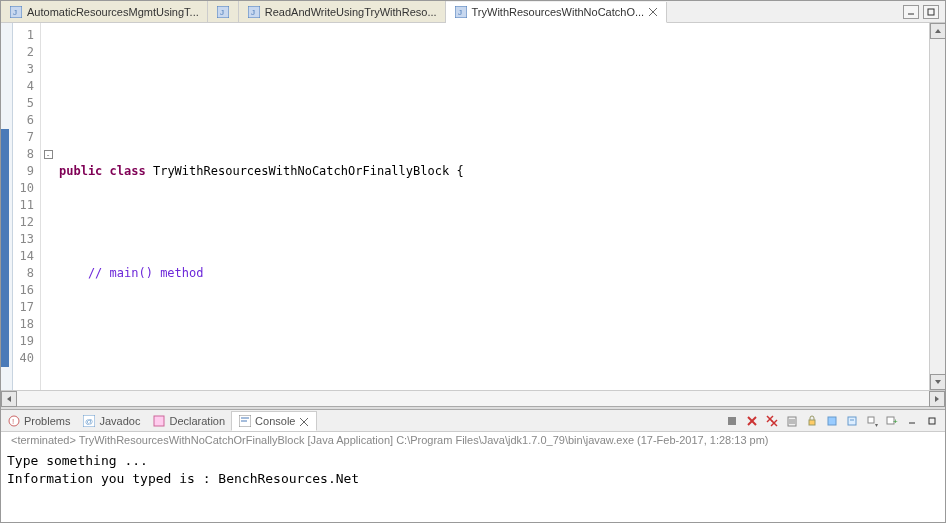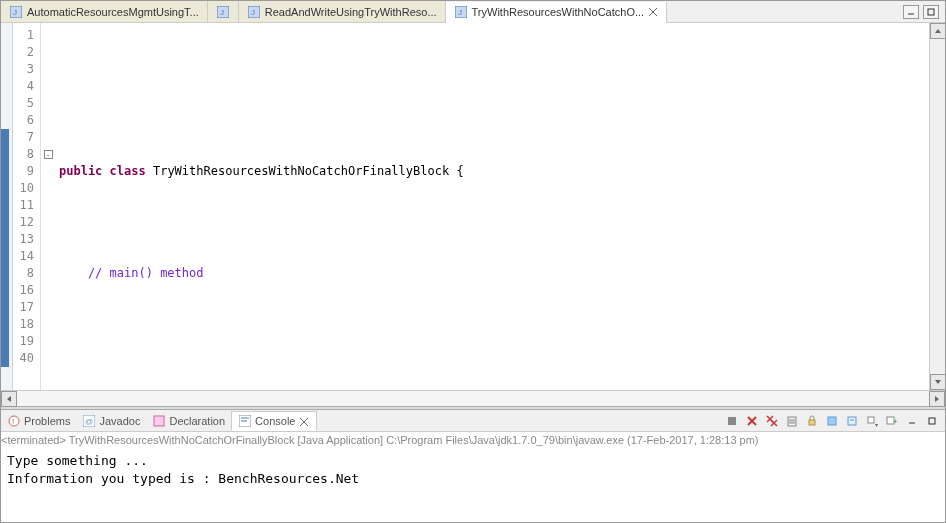--- a/index.html
+++ b/index.html
@@ -29,21 +29,21 @@
 .vscroll { position: absolute; right: 0; top: 0; width: 16px; height: 100%; background: #f0f0f0; border-left: 1px solid #ccc; }
 .vscroll-btn { width: 16px; height: 16px; border: 1px solid #999; background: #e8e8e8; display: flex; align-items: center; justify-content: center; }
 .sash { height: 4px; background: #ddd; border-top: 1px solid #aaa; border-bottom: 1px solid #aaa; cursor: ns-resize; }
 .bottom-tabs { display: flex; align-items: center; background: #f0f0f0; height: 22px; border-bottom: 1px solid #ccc; }
 .btab { display: flex; align-items: center; padding: 2px 6px; gap: 3px; color: #555; cursor: pointer; }
 .btab.active { background: #fff; border: 1px solid #ccc; border-bottom: 1px solid #fff; margin-bottom: -1px; }
 .btab-icon { width: 14px; height: 14px; display: inline-flex; align-items: center; justify-content: center; }
 .btab-close { width: 10px; height: 10px; margin-left: 2px; }
 .toolbar { margin-left: auto; display: flex; gap: 2px; padding-right: 4px; }
 .tbtn { width: 18px; height: 18px; display: flex; align-items: center; justify-content: center; cursor: pointer; }
-.status-line { padding: 2px 0; color: #888; font-size: 11px; border-bottom: 0; }
+.status-line { padding: 2px 10px; color: #888; font-size: 11px; border-bottom: 0; }
 .console-out { font-family: Consolas, monospace; font-size: 13px; line-height: 18px; padding: 4px 6px; }
 .co-line { white-space: pre; }
 .co-green { color: #009900; }
 </style>
 </head>
 <body>
 
 <div class="tabs-bar">
   <div class="tab">
     <span class="tab-icon">

